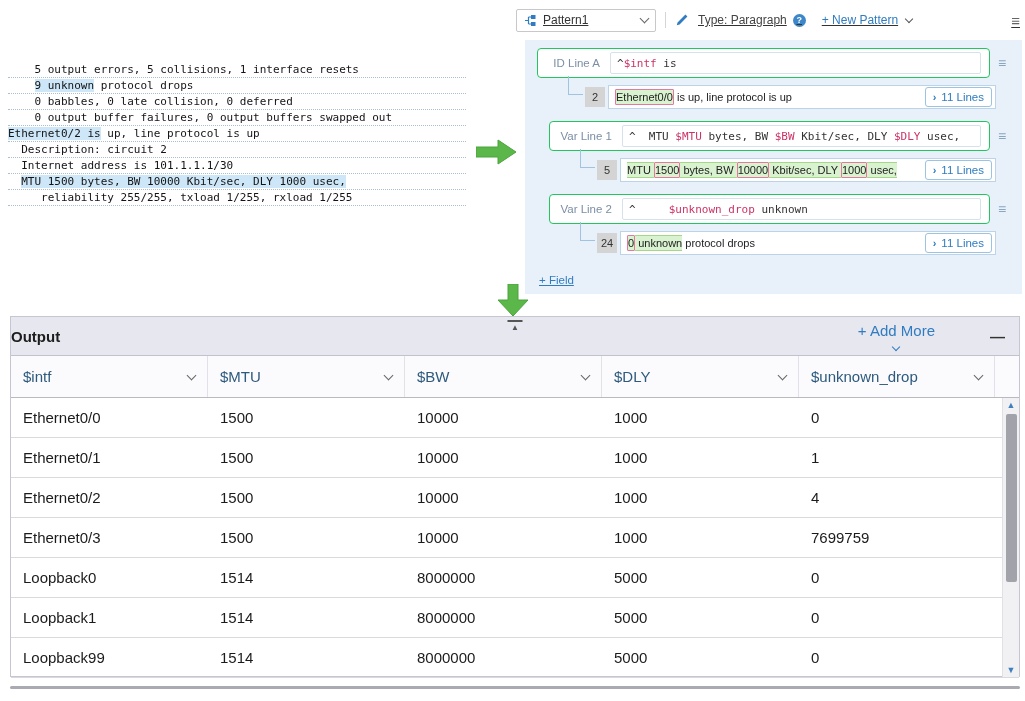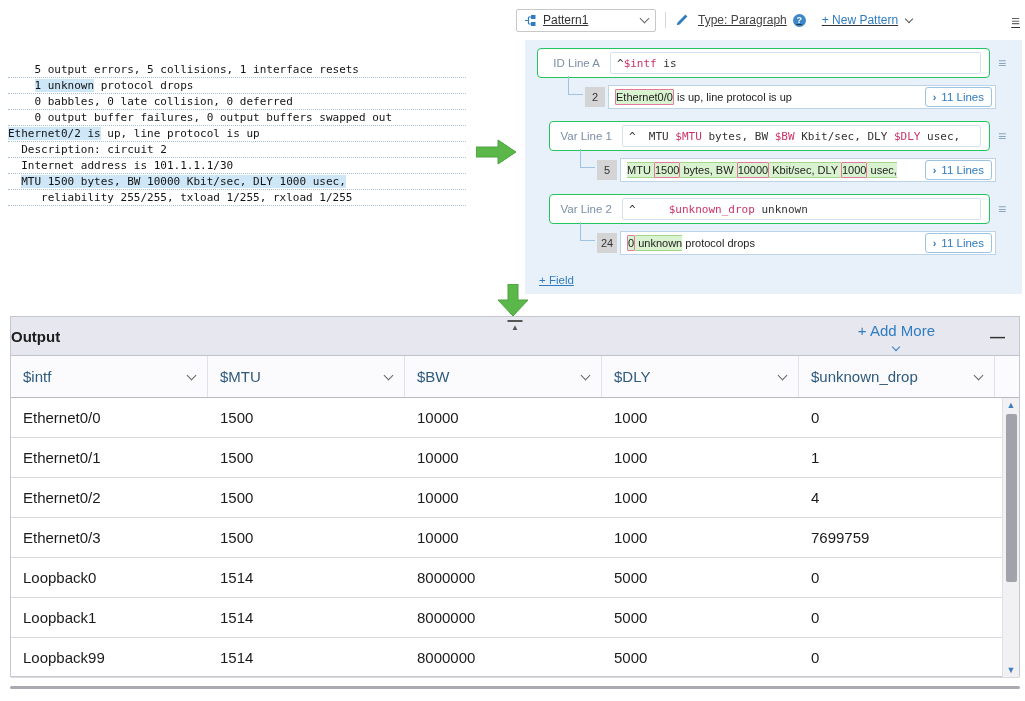--- a/index.html
+++ b/index.html
@@ -72,21 +72,21 @@
   .vs-thumb { width:11px; height:168px; background:#a2a2aa; border-radius:2px; margin:2px 0; }
   .vs-spacer { flex:1; }
 
   .bottom-rule { position:absolute; left:10px; top:686px; width:1010px; height:3px; background:#aaaab2; border-radius:2px; }
 </style>
 </head>
 <body>
 
 <div class="source-block">
     <div class="src-line"><span>    5 output errors, 5 collisions, 1 interface resets</span></div>
-    <div class="src-line"><span>    </span><span class="hl">1 unknown</span><span> protocol drops</span></div>
+    <div class="src-line"><span>    </span><span class="hl">9 unknown</span><span> protocol drops</span></div>
     <div class="src-line"><span>    0 babbles, 0 late collision, 0 deferred</span></div>
     <div class="src-line"><span>    0 output buffer failures, 0 output buffers swapped out</span></div>
     <div class="src-line"><span class="hl">Ethernet0/2 is</span><span> up, line protocol is up</span></div>
     <div class="src-line"><span>  Description: circuit 2</span></div>
     <div class="src-line"><span>  Internet address is 101.1.1.1/30</span></div>
     <div class="src-line"><span>  </span><span class="hl">MTU 1500 bytes, BW 10000 Kbit/sec, DLY 1000 usec,</span></div>
     <div class="src-line"><span>     reliability 255/255, txload 1/255, rxload 1/255</span></div>
   </div>
 
 <div class="arrow-right-wrap">

